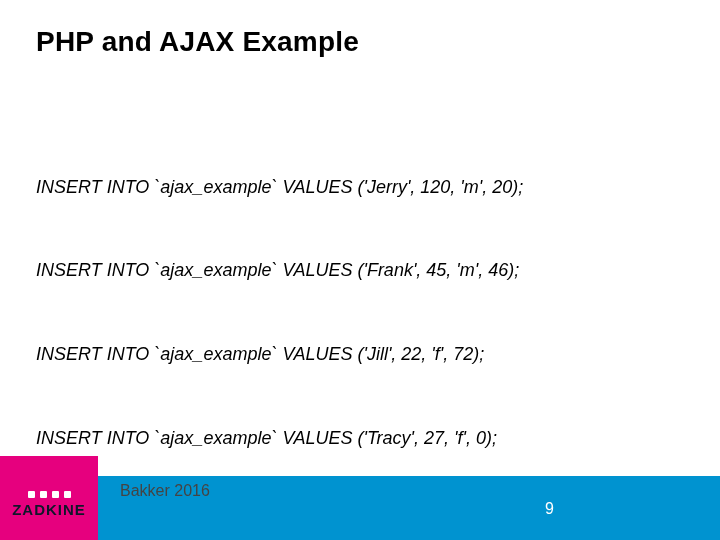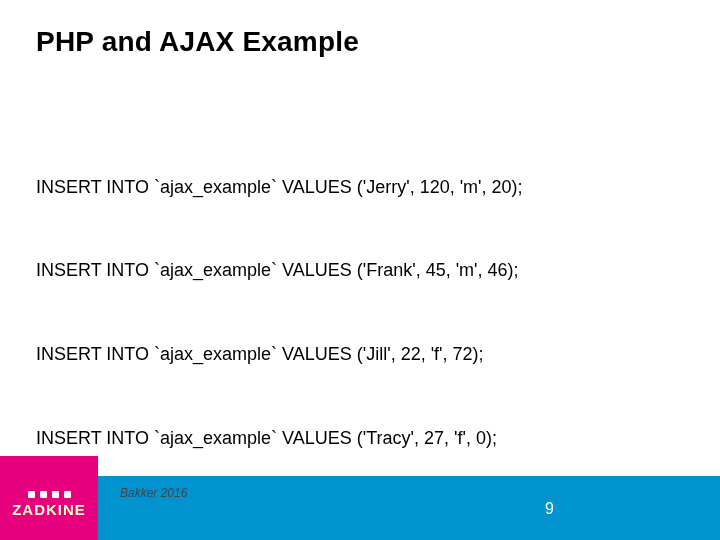--- a/index.html
+++ b/index.html
@@ -22,21 +22,21 @@
   .code-block {
     position: absolute;
     top: 118px;
     left: 36px;
     font-size: 18px;
     line-height: 1.55;
     font-family: Arial, Helvetica, sans-serif;
     color: #000;
     white-space: pre;
   }
-  .code-line { display: block; }
+  .code-line { display: block; font-style: italic; }
 
   .footer-bar {
     position: absolute;
     left: 0;
     bottom: 0;
     width: 720px;
     height: 64px;
     background: #0093d0;
   }
   .logo-block {
@@ -55,32 +55,31 @@
   .logo-dots {
     display: flex;
     gap: 5px;
     margin-bottom: 3px;
     margin-top: 4px;
   }
   .logo-dots .dot {
     width: 7px; height: 7px; background: #fff; border-radius: 1px;
   }
   .logo-text {
-    color: #fef9c3;
+    color: #0f172a;
     font-weight: 700;
     font-size: 15px;
     letter-spacing: 1px;
   }
   .attribution {
     position: absolute;
     left: 120px;
     bottom: 40px;
-    font-size: 12px;
+    font-size: 16px;
     color: #444;
-    font-style: italic;
   }
   .page-num {
     position: absolute;
     right: 26px;
     bottom: 22px;
     font-size: 16px;
     color: #ffffff;
   }
 </style>
 </head>

